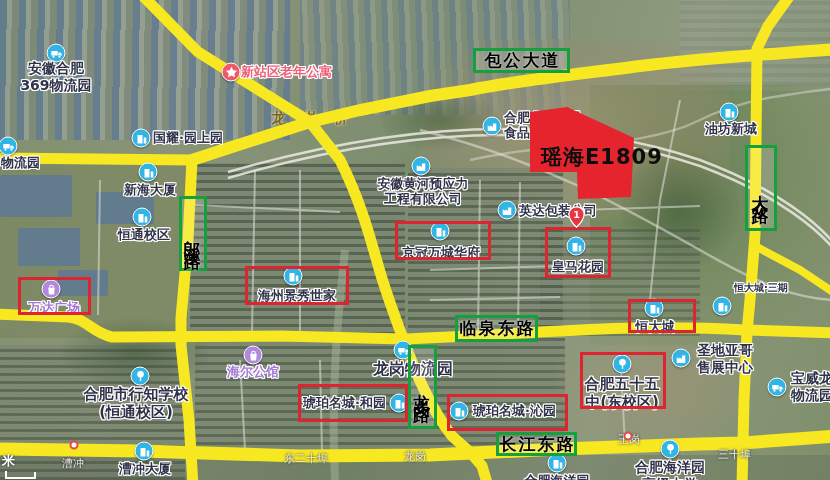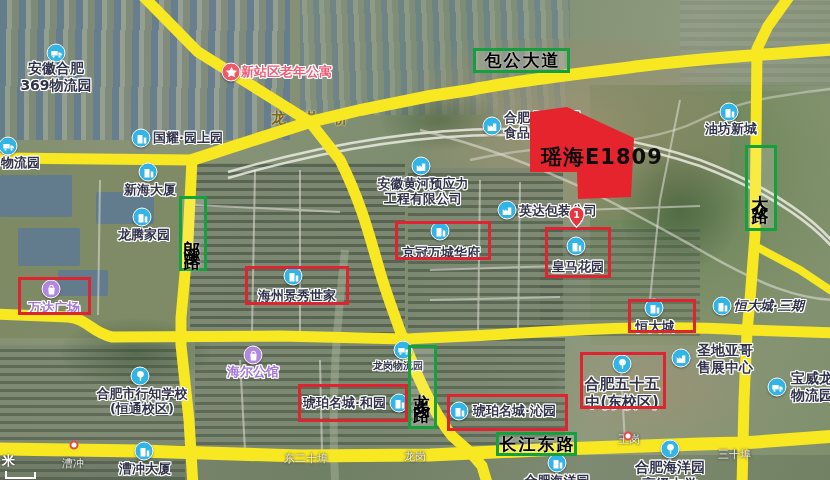--- a/index.html
+++ b/index.html
@@ -142,20 +142,21 @@
 
   <div id="pin1" style="left: 568px; top: 206px;">
     <svg width="17" height="22" viewBox="0 0 17 22">
       <path d="M8.5 0.8 C3.9 0.8 0.9 4.3 0.9 8.2 c0 5.6 7.6 13 7.6 13 s7.6-7.4 7.6-13 C16.1 4.3 13.1 0.8 8.5 0.8z" fill="#e8353f" stroke="#fff" stroke-width="1.2"></path>
       <text id="pin1-text" x="8.5" y="11.8" text-anchor="middle" font-size="9.5" font-weight="bold" fill="#fff">1</text>
     </svg>
   </div>
 <div class="road-label" style="left: 473px; top: 48px; width: 97px; height: 25px;">包公大道</div>
     <div class="road-label vert" style="left: 179px; top: 196px; width: 28px; height: 75px;">郎溪路</div>
     <div class="road-label vert" style="left: 745px; top: 145px; width: 32px; height: 86px;">大众路</div>
+    <div class="road-label" style="left: 455px; top: 315px; width: 83px; height: 27px;">临泉东路</div>
     <div class="road-label vert" style="left: 408px; top: 345px; width: 29px; height: 84px;">龙岗路</div>
     <div class="road-label" style="left: 496px; top: 432px; width: 81px; height: 24px;">长江东路</div>
     <div class="hl-box" style="left: 18px; top: 277px; width: 73px; height: 38px;"></div>
     <div class="hl-box" style="left: 245px; top: 266px; width: 104px; height: 39px;"></div>
     <div class="hl-box" style="left: 395px; top: 221px; width: 96px; height: 39px;"></div>
     <div class="hl-box" style="left: 545px; top: 227px; width: 66px; height: 51px;"></div>
     <div class="hl-box" style="left: 628px; top: 299px; width: 68px; height: 34px;"></div>
     <div class="hl-box" style="left: 298px; top: 384px; width: 110px; height: 38px;"></div>
     <div class="hl-box" style="left: 447px; top: 394px; width: 121px; height: 37px;"></div>
     <div class="hl-box" style="left: 580px; top: 352px; width: 86px; height: 57px;"></div>
@@ -203,21 +204,21 @@
     </div>
     <div class="poi-label halo-w center" style="left: 150px; top: 182px; font-size: 13px; color: rgb(48, 50, 74);">
       <div>新海大厦</div>
     </div>
     <div class="poi-icon" style="left: 142px; top: 217px; background: rgb(49, 180, 230);">
       <svg width="16" height="16" viewBox="0 0 16 16">
         <path d="M4 13 V4.5 h5 V13z M10.2 13 V7 h2.6 v6z" fill="#fff"></path>
       </svg>
     </div>
     <div class="poi-label halo-w center" style="left: 144px; top: 227px; font-size: 13px; color: rgb(48, 50, 74);">
-      <div>龙腾家园</div>
+      <div>恒通校区</div>
     </div>
     <div class="poi-icon" style="left: 421px; top: 166px; background: rgb(49, 180, 230);">
       <svg width="16" height="16" viewBox="0 0 16 16">
         <path d="M3.2 12.5 V6.8 l2.6 1.8 V6.8 l2.6 1.8 V5 h3.4 v7.5z" fill="#fff"></path>
       </svg>
     </div>
     <div class="poi-label halo-w center" style="left: 423px; top: 176px; font-size: 13px; color: rgb(48, 50, 74);">
       <div>安徽黄河预应力</div>
       <div>工程有限公司</div>
     </div>
@@ -244,21 +245,21 @@
       </svg>
     </div>
     <div class="poi-label halo-w center" style="left: 731px; top: 121px; font-size: 13px; color: rgb(48, 50, 74);">
       <div>油坊新城</div>
     </div>
     <div class="poi-icon" style="left: 722px; top: 306px; background: rgb(49, 180, 230);">
       <svg width="16" height="16" viewBox="0 0 16 16">
         <path d="M4 13 V4.5 h5 V13z M10.2 13 V7 h2.6 v6z" fill="#fff"></path>
       </svg>
     </div>
-    <div class="poi-label halo-w" style="left: 734px; top: 298px; font-size: 13px; color: rgb(48, 50, 74); font-style: italic;">
+    <div class="poi-label halo-w" style="left: 734px; top: 282px; font-size: 10px; color: rgb(48, 50, 74);">
       <div>恒大城·三期</div>
     </div>
     <div class="poi-icon" style="left: 576px; top: 246px; background: rgb(49, 180, 230);">
       <svg width="16" height="16" viewBox="0 0 16 16">
         <path d="M4 13 V4.5 h5 V13z M10.2 13 V7 h2.6 v6z" fill="#fff"></path>
       </svg>
     </div>
     <div class="poi-label halo-w center" style="left: 578px; top: 259px; font-size: 13px; color: rgb(48, 50, 74);">
       <div>皇马花园</div>
     </div>
@@ -340,41 +341,41 @@
     <div class="poi-label halo-w" style="left: 791px; top: 370px; font-size: 14px; color: rgb(48, 50, 74);">
       <div>宝威龙志</div>
       <div>物流园</div>
     </div>
     <div class="poi-icon" style="left: 140px; top: 376px; background: rgb(49, 180, 230);">
       <svg width="16" height="16" viewBox="0 0 16 16">
         <circle cx="8" cy="5.8" r="3.3" fill="#fff"></circle>
         <rect x="7.3" y="8.2" width="1.4" height="4.2" fill="#fff"></rect>
       </svg>
     </div>
-    <div class="poi-label halo-w center" style="left: 142px; top: 386px; font-size: 13px; color: rgb(48, 50, 74);">
+    <div class="poi-label halo-w center" style="left: 136px; top: 386px; font-size: 15px; color: rgb(48, 50, 74);">
       <div>合肥市行知学校</div>
       <div>(恒通校区)</div>
     </div>
     <div class="poi-icon" style="left: 253px; top: 355px; background: rgb(178, 136, 222);">
       <svg width="16" height="16" viewBox="0 0 16 16">
         <path d="M4.8 6.2 h6.4 l-.5 6.2 a.8 .8 0 0 1 -.8 .7 H6.1 a.8 .8 0 0 1 -.8-.7z" fill="#fff"></path>
         <path d="M6.2 6.2 v-.7 a1.8 1.8 0 0 1 3.6 0 v.7" fill="none" stroke="#fff" stroke-width="1.1"></path>
       </svg>
     </div>
     <div class="poi-label halo-w center" style="left: 253px; top: 364px; font-size: 13px; color: rgb(164, 118, 214);">
       <div>海尔公馆</div>
     </div>
     <div class="poi-icon" style="left: 403px; top: 350px; background: rgb(49, 180, 230);">
       <svg width="16" height="16" viewBox="0 0 16 16">
         <path d="M2.8 5.5 h6.4 v4.6 H2.8z M9.8 7 h2.1 l1.4 1.6 v1.5 H9.8z" fill="#fff"></path>
         <circle cx="5" cy="11.2" r="1.1" fill="#fff"></circle>
         <circle cx="11" cy="11.2" r="1.1" fill="#fff"></circle>
       </svg>
     </div>
-    <div class="poi-label halo-w" style="left: 373px; top: 360px; font-size: 10px; color: rgb(48, 50, 74);">
+    <div class="poi-label halo-w" style="left: 373px; top: 360px; font-size: 16px; color: rgb(48, 50, 74);">
       <div>龙岗物流园</div>
     </div>
     <div class="poi-icon" style="left: 144px; top: 451px; background: rgb(49, 180, 230);">
       <svg width="16" height="16" viewBox="0 0 16 16">
         <path d="M4 13 V4.5 h5 V13z M10.2 13 V7 h2.6 v6z" fill="#fff"></path>
       </svg>
     </div>
     <div class="poi-label halo-w center" style="left: 145px; top: 461px; font-size: 13px; color: rgb(48, 50, 74); text-align: center;">
       <div>漕冲大厦</div>
     </div>

